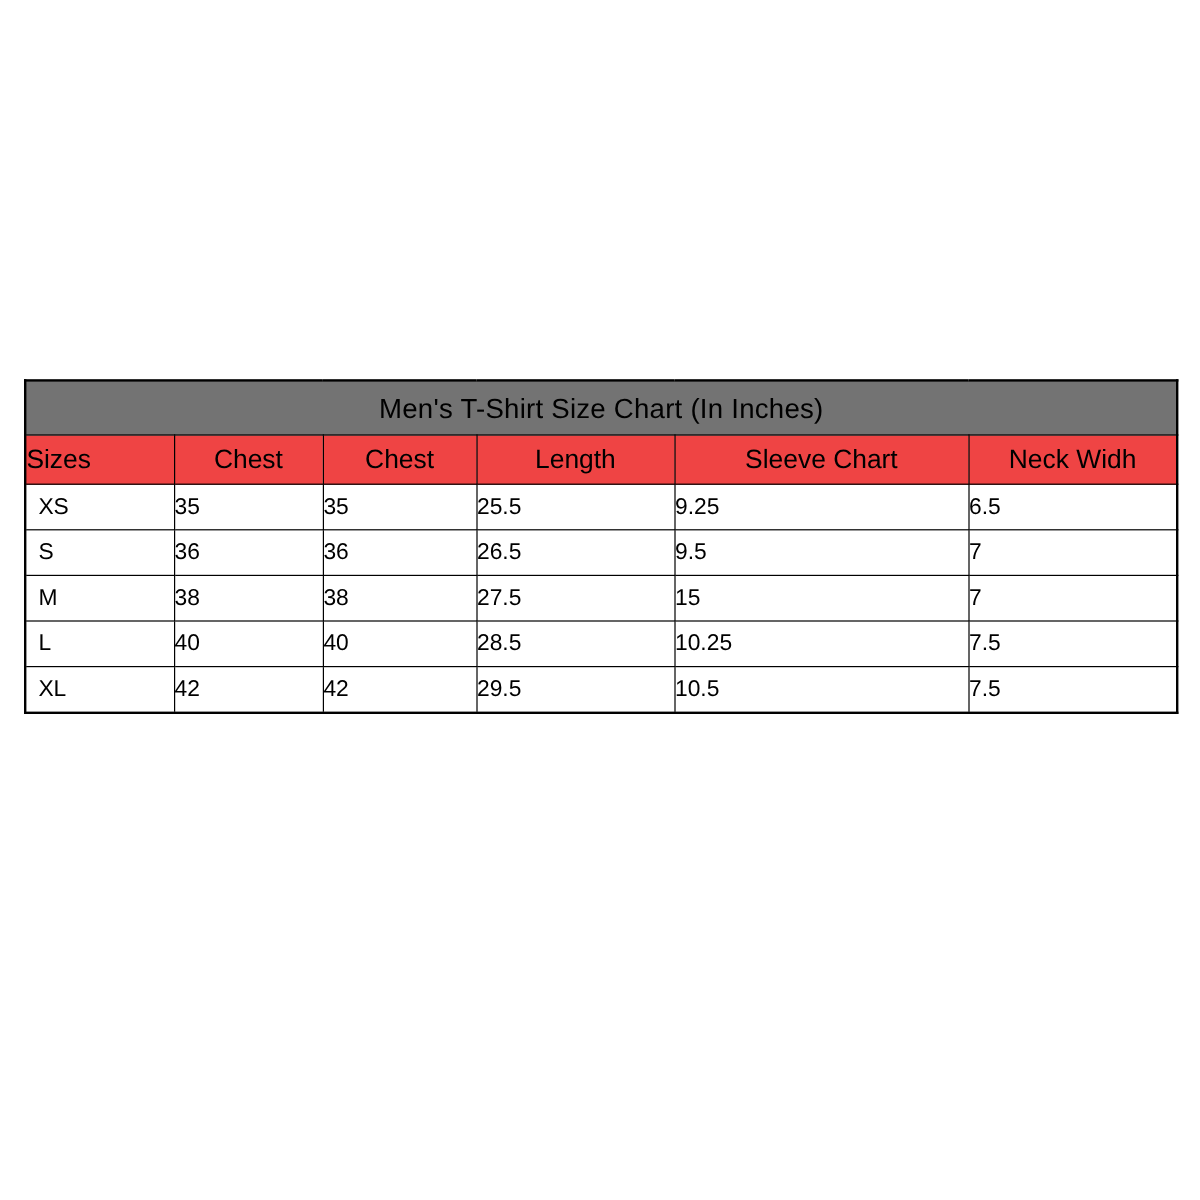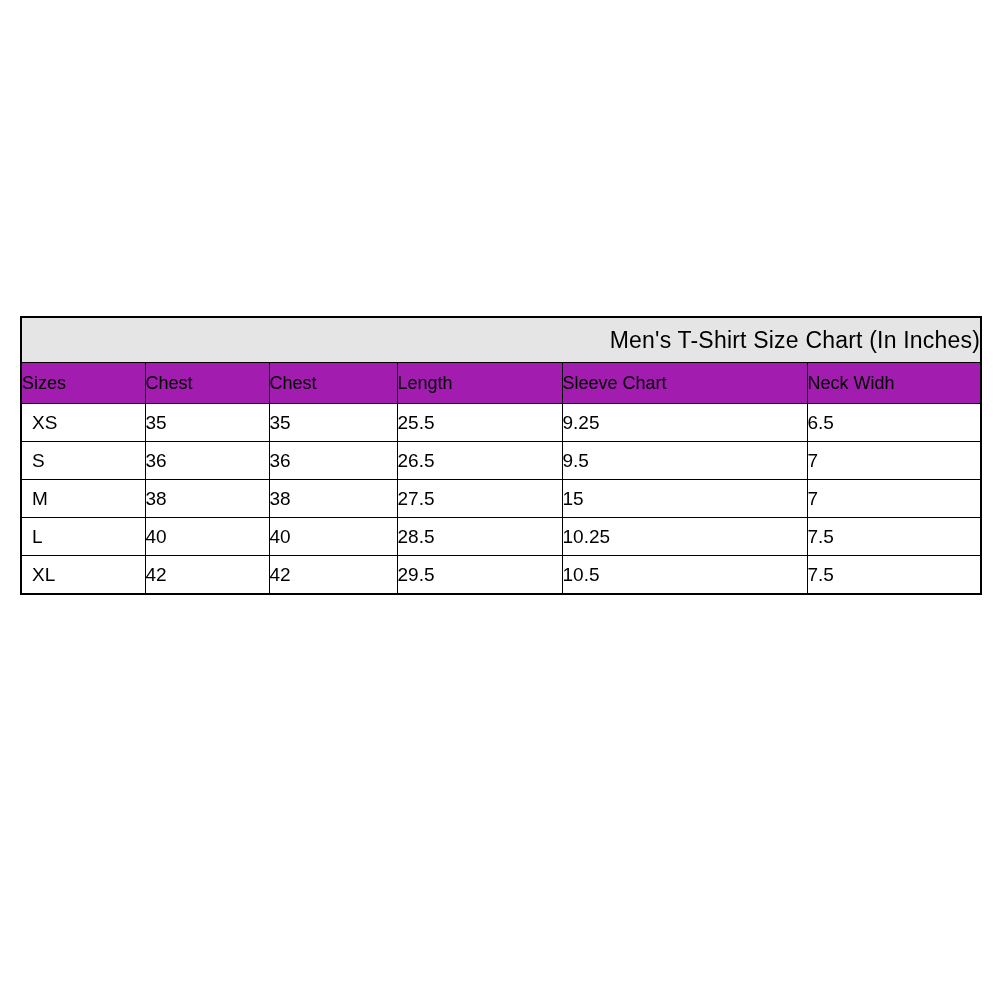--- a/index.html
+++ b/index.html
@@ -27,40 +27,40 @@
     border: 2px solid #000000;
     background: #ffffff;
   }
   table.size-chart td,
   table.size-chart th {
     border: 1px solid #000000;
     padding: 0;
     font-weight: normal;
   }
   .title-row td {
-    background: #e5e5e5;
+    background: #737373;
     color: #000000;
-    text-align: right;
+    text-align: center;
     font-size: 23px;
     font-weight: bold;
     height: 44px;
     letter-spacing: 0.2px;
   }
   .header-row td {
-    background: #a21caf;
+    background: #ef4444;
     color: #000000;
-    font-size: 18px;
+    font-size: 22px;
     font-weight: bold;
     height: 40px;
     padding-left: 10px;
     text-align: left;
     white-space: nowrap;
   }
   .header-row td.center {
-    text-align: left;
+    text-align: center;
     padding-left: 0;
   }
   tbody td {
     font-size: 19px;
     height: 37px;
     color: #000000;
   }
   tbody td.size-cell {
     text-align: left;
     padding-left: 10px;

